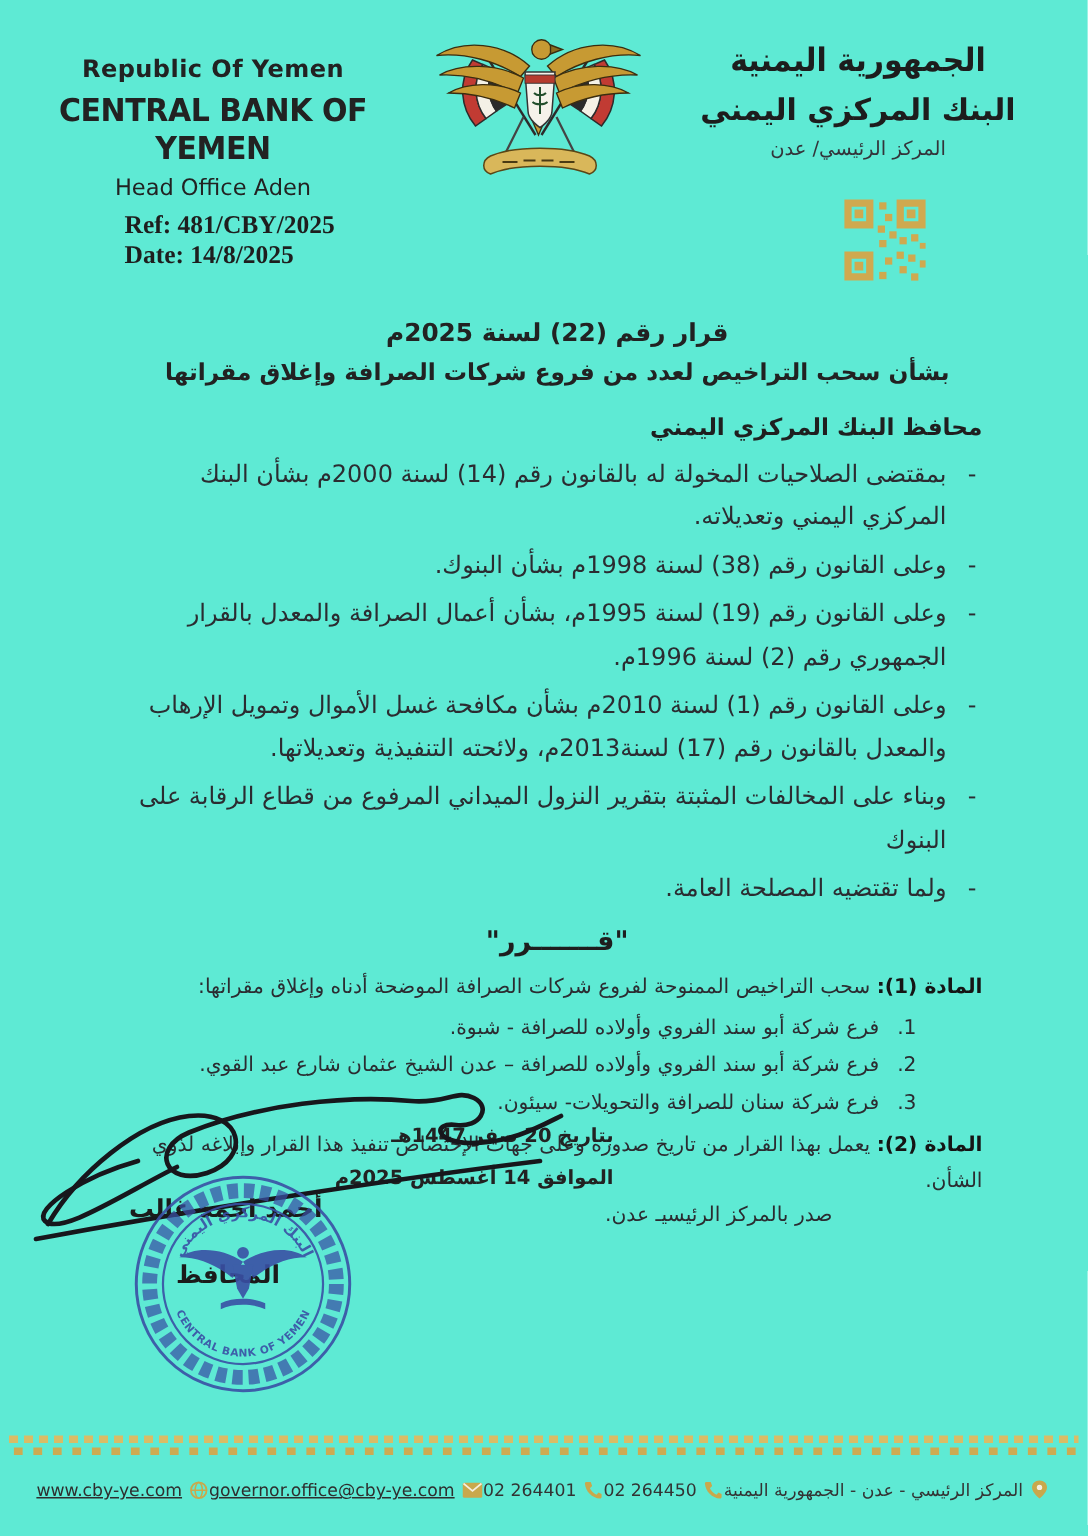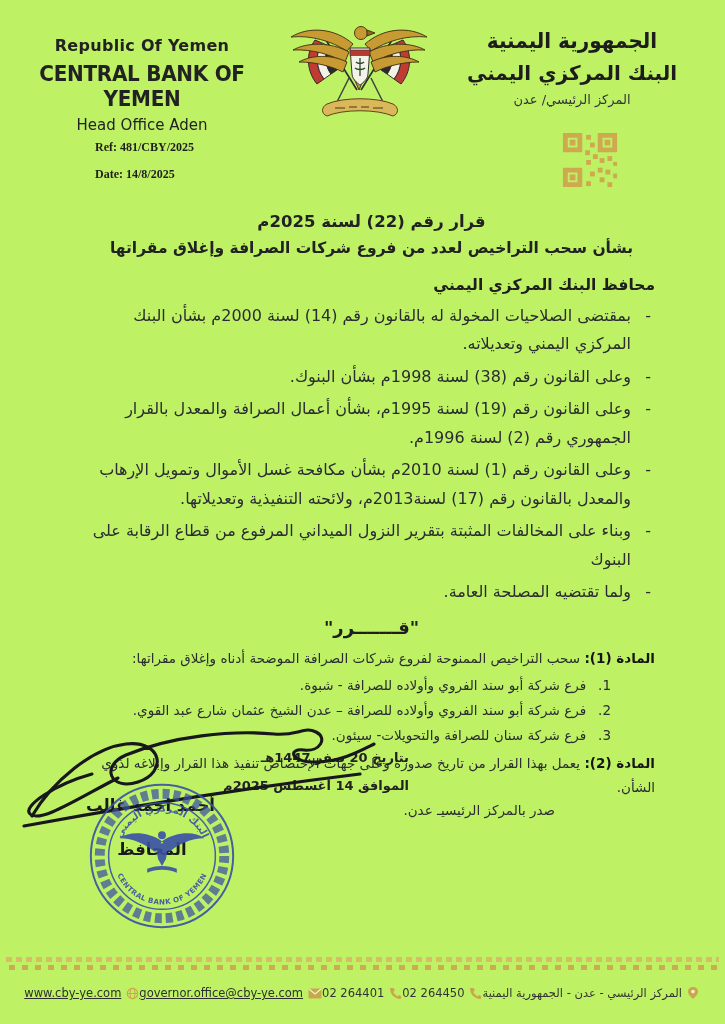--- a/index.html
+++ b/index.html
@@ -1,25 +1,25 @@
 <!DOCTYPE html>
 <html lang="ar"><head>
 <meta charset="utf-8">
 <style>
   html,body{margin:0;padding:0;}
-  .page{position:relative;width:725px;height:1024px;background:#bef264;overflow:hidden;
+  .page{position:relative;width:725px;height:1024px;background:#5eead4;overflow:hidden;
         font-family:"DejaVu Sans",sans-serif;color:#26272b;}
   
   .hdr-en{position:absolute;left:16px;top:36px;width:252px;text-align:center;color:#222;}
   .hdr-en .l1{font-size:16px;font-weight:700;letter-spacing:.3px;}
   .hdr-en .l2{font-size:20px;font-weight:700;letter-spacing:-.3px;margin-top:7px;transform:scaleY(1.05);}
   .hdr-en .l3{font-size:15px;font-weight:400;margin-top:6px;}
-  .refdate{position:absolute;left:95px;top:140px;font-family:"Liberation Serif",serif;
-           font-weight:700;font-size:12px;color:#1e1e1e;}
-  .refdate .d{margin-top:12px;}
+  .refdate{position:absolute;left:83px;top:140px;font-family:"Liberation Serif",serif;
+           font-weight:700;font-size:17px;color:#1e1e1e;}
+  .refdate .d{}
   .emblem{position:absolute;left:283px;top:20px;}
   .hdr-ar{position:absolute;right:28px;top:28px;width:250px;text-align:center;direction:rtl;color:#1d1d1d;}
   .hdr-ar .callig{font-size:20px;font-weight:700;transform:scaleY(1.08);}
   .hdr-ar .bank{font-size:20px;font-weight:700;margin-top:9px;}
   .hdr-ar .office{font-size:13px;margin-top:7px;color:#33343a;}
   .qr{position:absolute;right:106px;top:131px;}
   
   .doc{position:absolute;top:212px;left:0;right:0;padding:0 70px 0 88px;direction:rtl;}
   .t1{text-align:center;font-weight:700;font-size:16.5px;color:#222;}
   .t2{text-align:center;font-weight:700;font-size:15.5px;margin-top:8px;color:#222;}

